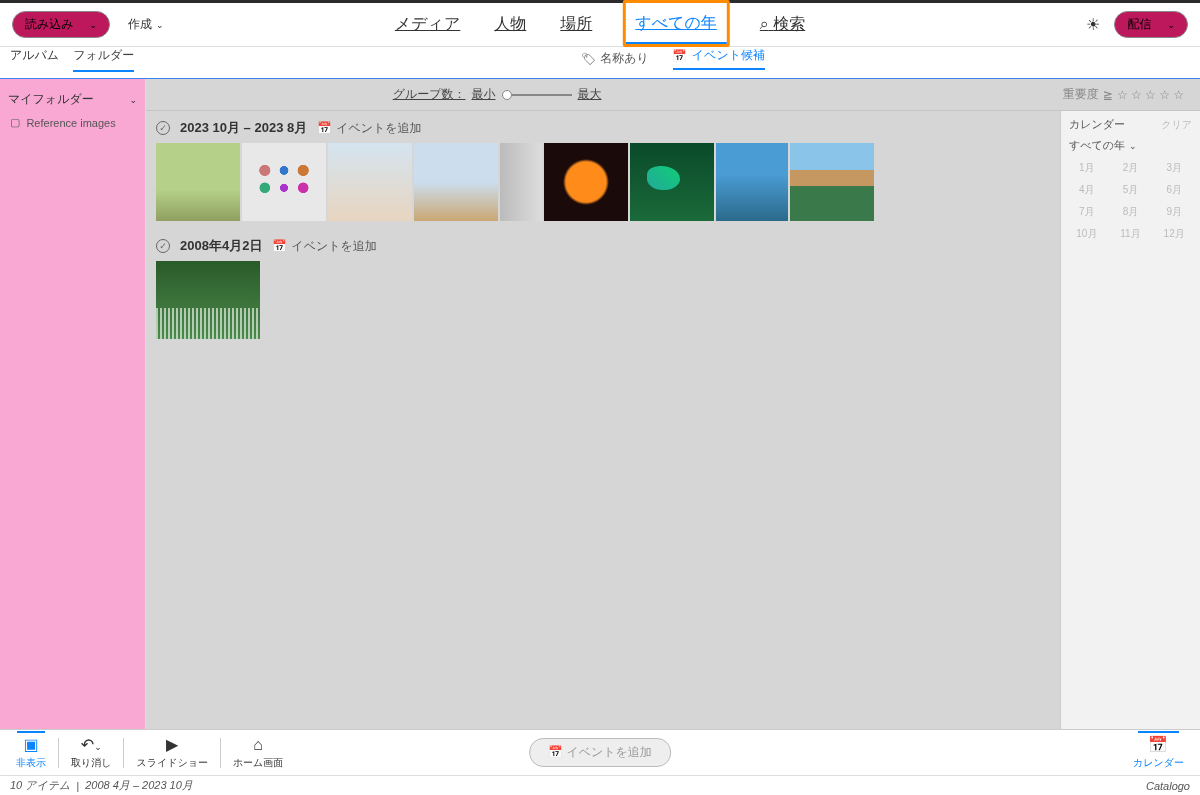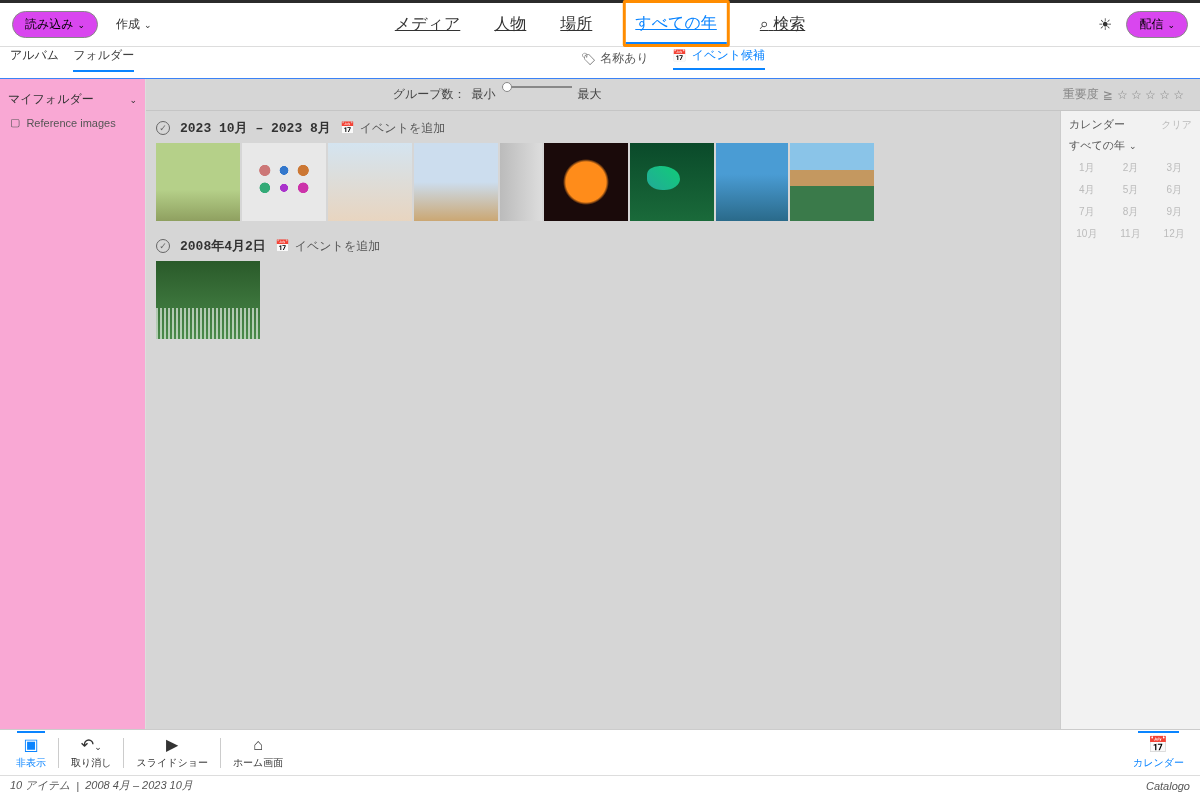--- a/index.html
+++ b/index.html
@@ -3,21 +3,21 @@
 <meta charset="utf-8">
 <style>
 * { box-sizing: border-box; margin: 0; padding: 0; font-family: "Meiryo", sans-serif; }
 body { width: 1200px; height: 795px; background: #fff; font-size: 12px; color: #333; display: flex; flex-direction: column; overflow: hidden; }
 
 
 .top-dark { height: 3px; background: #2b2b2b; }
 
 
 .header { height: 44px; border-bottom: 1px solid #ddd; display: flex; align-items: center; padding: 0 12px; }
-.btn-pill { border: 1px solid #888; border-radius: 14px; padding: 4px 12px; background: #d946ef; cursor: pointer; font-size: 12px; display: inline-flex; align-items: center; gap: 4px; }
+.btn-pill { border: 1px solid #888; border-radius: 14px; padding: 4px 12px; background: #be185d; cursor: pointer; font-size: 12px; display: inline-flex; align-items: center; gap: 16px; }
 .btn-txt { cursor: pointer; font-size: 12px; display: inline-flex; align-items: center; gap: 4px; margin-left: 18px; }
 .nav-tabs { display: flex; gap: 26px; position: absolute; left: 50%; transform: translateX(-50%); }
 .nav-tab { cursor: pointer; padding: 12px 4px; font-size: 16px; color: #333; position: relative; text-decoration: underline; }
 .nav-tab.active { color: #0a84ff; }
 .nav-tab.active::after { content: ""; position: absolute; bottom: 0; left: 0; right: 0; height: 2px; background: #0a84ff; }
 .nav-tab.highlight { border: 3px solid #ff8c00; border-radius: 2px; padding: 10px 10px; margin-top: -2px; }
 .header-right { margin-left: auto; display: flex; align-items: center; gap: 14px; }
 .sun-icon { font-size: 16px; cursor: pointer; }
 
 
@@ -30,29 +30,29 @@
 .sub-item.active { color: #0a84ff; border-bottom: 2px solid #0a84ff; padding-bottom: 4px; }
 
 
 .main { flex: 1; display: flex; min-height: 0; }
 .sidebar-left { width: 146px; border-right: 1px solid #ddd; background: #f9a8d4; padding: 8px; }
 .folder-row { display: flex; align-items: center; justify-content: space-between; cursor: pointer; padding: 4px 0; font-size: 12px; }
 .folder-item { display: flex; align-items: center; gap: 6px; cursor: pointer; padding: 4px 2px; font-size: 11px; color: #555; }
 
 .content { flex: 1; background: #d6d6d6; display: flex; flex-direction: column; position: relative; }
 .filter-bar { height: 32px; background: #d6d6d6; display: flex; align-items: center; padding: 0 16px; font-size: 12px; color: #444; border-bottom: 1px solid #c5c5c5; }
-.slider-wrap { display: flex; gap: 6px; margin: 0 auto; }
+.slider-wrap { display: flex; align-items: center; gap: 6px; margin: 0 auto; text-decoration: underline; }
 .slider-track { width: 70px; height: 2px; background: #888; position: relative; }
 .slider-thumb { width: 10px; height: 10px; background: #fff; border: 1px solid #888; border-radius: 50%; position: absolute; top: -4px; left: 0; }
 .stars { margin-left: auto; color: #888; display: flex; align-items: center; gap: 4px; }
 
 .event-group { padding: 8px 10px; }
 .event-header { display: flex; align-items: center; gap: 10px; margin-bottom: 6px; }
 .check-circle { width: 14px; height: 14px; border: 1.5px solid #666; border-radius: 50%; display: inline-flex; align-items: center; justify-content: center; font-size: 9px; color: #666; }
-.event-title { font-size: 13px; font-weight: bold; font-family: Liberation Mono, monospace; }
+.event-title { font-size: 13px; font-weight: bold; }
 .add-event { color: #555; font-size: 12px; cursor: pointer; display: flex; align-items: center; gap: 4px; }
 .thumbs { display: flex; gap: 2px; flex-wrap: wrap; }
 .thumb { width: 84px; height: 78px; background: #999; position: relative; overflow: hidden; }
 
 
 .t1 { background: linear-gradient(#b5d089 60%, #8fa060); }
 .t2 { background: #e8e8e8; }
 .t2::before { content:""; position:absolute; inset:10px; background: radial-gradient(circle at 20% 30%, #c77 0 8%, transparent 9%), radial-gradient(circle at 50% 30%, #37c 0 8%, transparent 9%), radial-gradient(circle at 80% 30%, #c73 0 8%, transparent 9%), radial-gradient(circle at 20% 60%, #3a7 0 8%, transparent 9%), radial-gradient(circle at 50% 60%, #a3c 0 8%, transparent 9%), radial-gradient(circle at 80% 60%, #c3a 0 8%, transparent 9%); }
 .t3 { background: linear-gradient(#d4e4f0, #e8d5c0); }
 .t4 { background: linear-gradient(#cde 50%, #cba773); }
@@ -253,20 +253,24 @@
   <div class="tool-btn">
     <span class="tool-icon">▶</span>
     <span>スライドショー</span>
   </div>
   <div class="divider-v"></div>
   <div class="tool-btn">
     <span class="tool-icon">⌂</span>
     <span>ホーム画面</span>
   </div>
 
+  <button class="center-btn">
+    <span>📅</span>
+    <span>イベントを追加</span>
+  </button>
 
   <div class="bottom-right">
     <div class="tool-btn active">
       <span class="tool-icon" style="color:#0a84ff;">📅</span>
       <span style="color:#0a84ff;">カレンダー</span>
     </div>
   </div>
 </div>
 
 <div class="status-bar">

